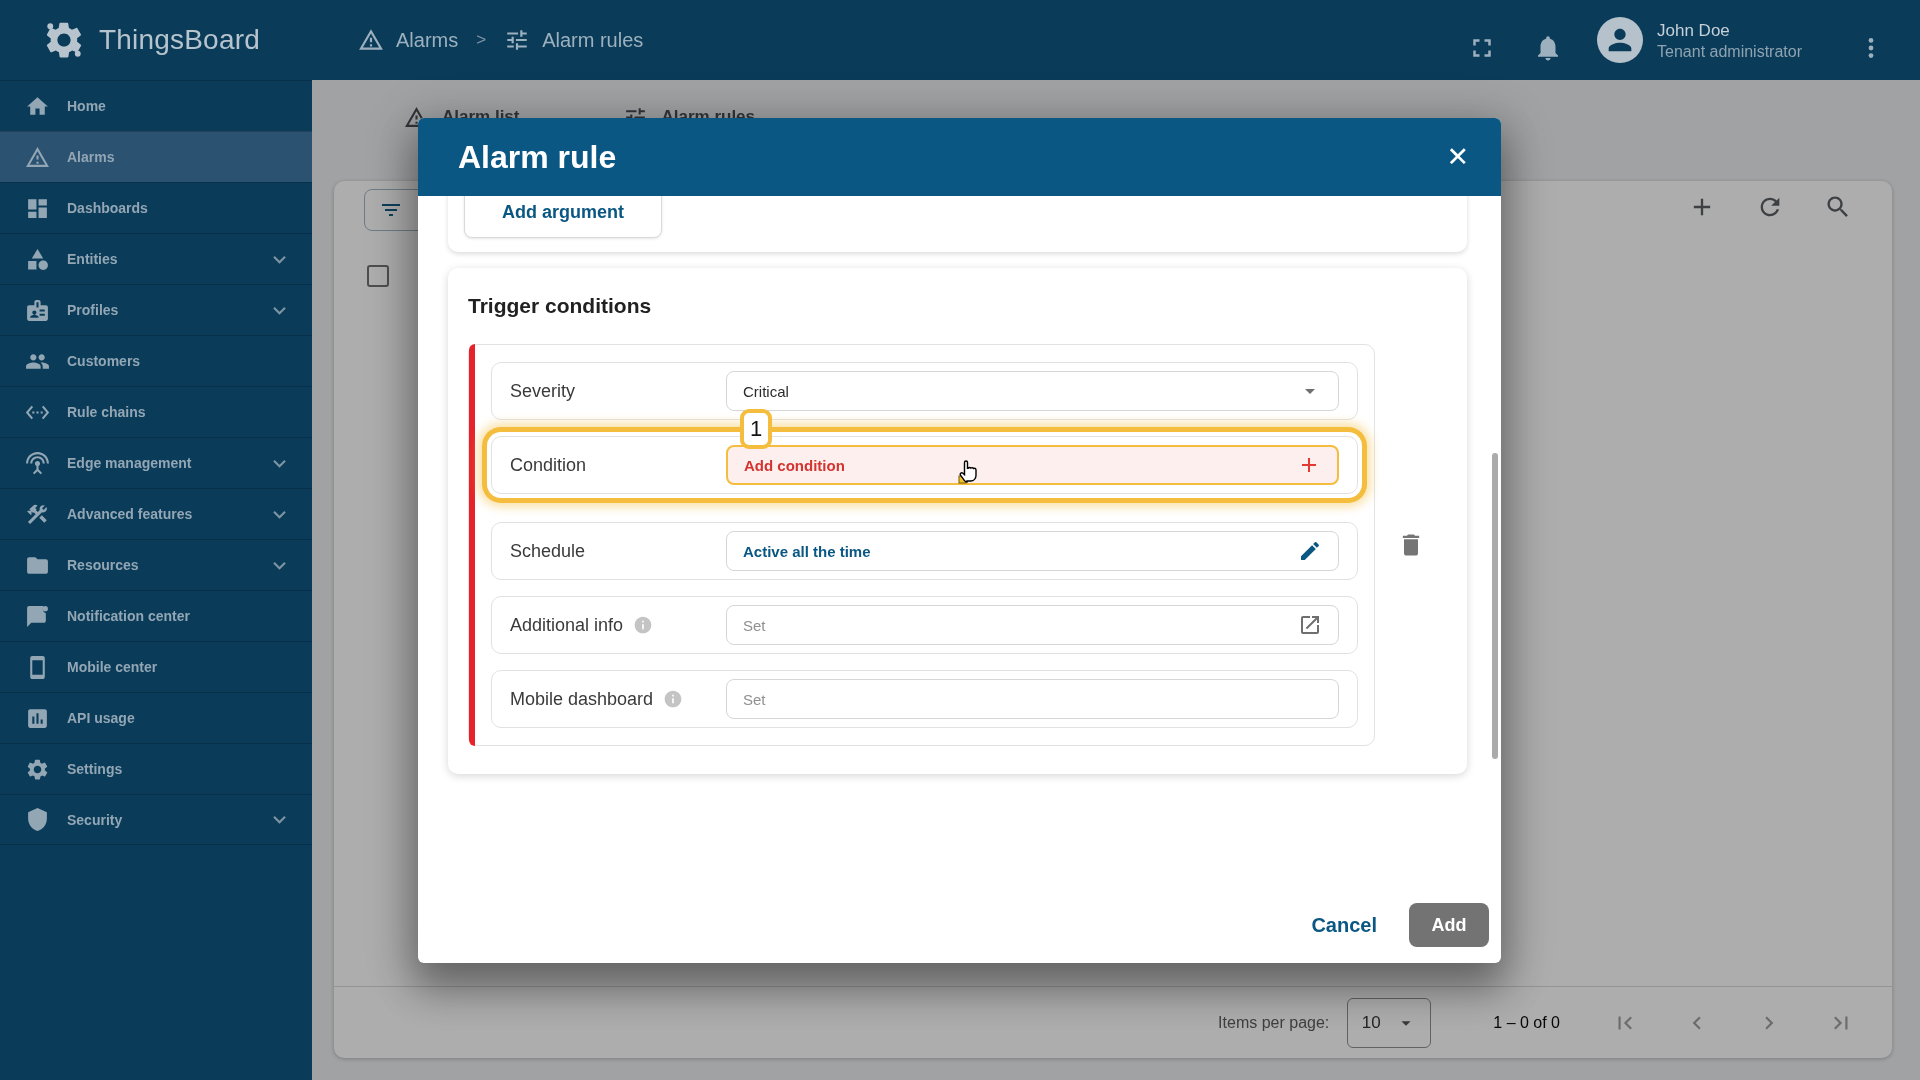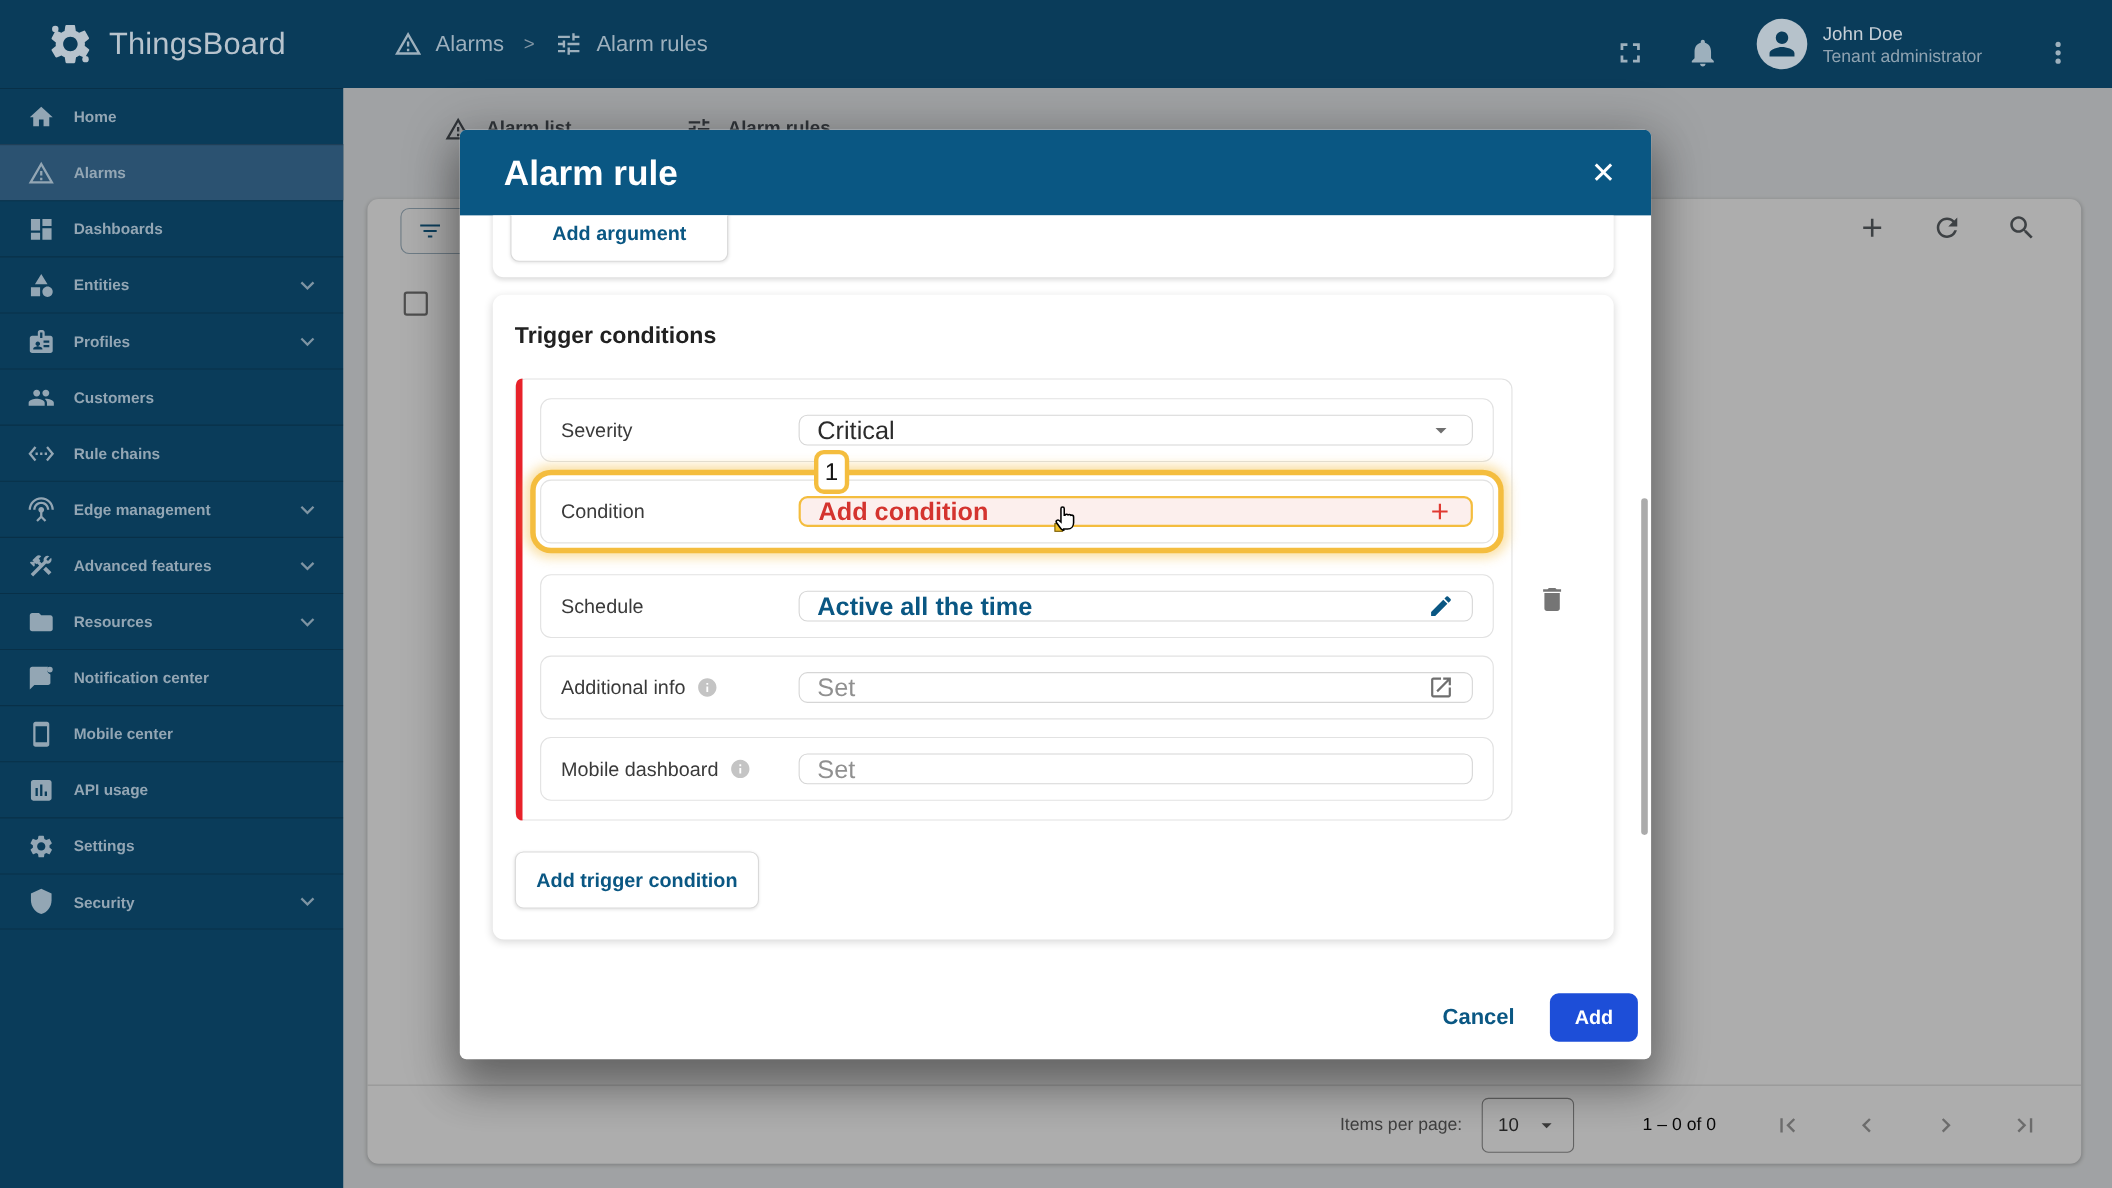--- a/index.html
+++ b/index.html
@@ -60,37 +60,37 @@
   .upper-card { margin:-12px 4px 0 0; border-radius:0 0 10px 10px; box-shadow:0 2px 5px rgba(0,0,0,.14); padding:2px 0 14px 16px; background:#fff; }
   .add-arg-btn { width:198px; height:52px; border:1px solid #d9d9d9; border-radius:8px; background:#fff; color:#0a5783; font-size:18px; font-weight:bold; display:flex; align-items:center; justify-content:center; box-shadow:0 1px 3px rgba(0,0,0,.1); cursor:pointer; }
   .trigger-card { margin:16px 4px 0 0; background:#fff; border-radius:10px; box-shadow:0 2px 8px rgba(0,0,0,.16); padding:26px 20px 28px 20px; }
   .tc-heading { font-size:21px; font-weight:bold; color:#212121; margin-bottom:26px; }
   .rule-wrap { display:flex; align-items:center; }
   .rule-card { position:relative; flex:1; border:1px solid #e2e2e2; border-radius:10px; padding:17px 16px 5px 22px; }
   .rule-card::before { content:''; position:absolute; left:0; top:-1px; bottom:-1px; width:6px; background:#e8222a; border-radius:10px 0 0 10px; }
   .rule-row { position:relative; display:flex; align-items:center; border:1px solid #e2e2e2; border-radius:10px; height:58px; padding:4px 18px; margin-bottom:16px; background:#fff; }
   .row-label { flex:none; width:216px; font-size:18px; color:#3a3a3a; display:flex; align-items:center; gap:10px; }
   .row-label .i { width:20px; height:20px; color:#c4c4c4; }
-  .row-field { flex:1; height:28px; border:1px solid #d6d6d6; border-radius:8px; display:flex; align-items:center; padding:0 16px; font-size:23px; color:#2b2b2b; background:#fff; }
+  .row-field { flex:1; height:40px; border:1px solid #d6d6d6; border-radius:8px; display:flex; align-items:center; padding:0 16px; font-size:15px; color:#2b2b2b; background:#fff; }
   .row-field .sp { flex:1; }
   .row-field .i { width:24px; height:24px; color:#6f6f6f; }
   .row-cond { margin-top:13px; margin-bottom:28px; box-shadow:0 0 0 4px #fff, 0 0 0 9px #f4bd3e, 0 0 10px 13px rgba(244,189,62,.45); }
   .cond-badge { position:absolute; top:-28px; left:248px; width:32px; height:40px; background:#fff; border:4px solid #f4bd3e; border-radius:9px; display:flex; align-items:center; justify-content:center; font-size:22px; color:#141414; z-index:2; }
   .cond-field { background:#fcefed; border:2px solid #f4bd3e; color:#d4342f; font-weight:bold; cursor:pointer; }
   .cond-field .i { color:#e03a32; }
   .blue-text { color:#0a5783; font-weight:bold; }
   .placeholder { color:#909090; }
   .cursor-wrap { position:absolute; left:462px; top:16px; z-index:3; }
   .trash-btn { width:72px; flex:none; display:flex; justify-content:center; color:#757575; background:none; border:none; cursor:pointer; }
   .trash-btn .i { width:28px; height:28px; }
   .add-trigger-btn { margin-top:28px; width:222px; height:52px; border:1px solid #d9d9d9; border-radius:8px; background:#fff; color:#0a5783; font-size:18px; font-weight:bold; display:flex; align-items:center; justify-content:center; box-shadow:0 1px 3px rgba(0,0,0,.1); cursor:pointer; }
   .modal-scrollbar { position:absolute; right:3px; top:335px; width:6px; height:306px; border-radius:3px; background:#ababab; }
   .modal-footer { height:76px; flex:none; display:flex; align-items:center; justify-content:flex-end; gap:14px; padding:0 12px; }
   .cancel-btn { background:none; border:none; color:#0a5783; font-size:20px; font-weight:bold; padding:0 18px; height:44px; cursor:pointer; }
-  .add-btn { background:#1d4ed8; border:none; color:#fff; font-size:18px; font-weight:bold; width:80px; height:44px; border-radius:8px; cursor:pointer; }
+  .add-btn { background:#737373; border:none; color:#fff; font-size:18px; font-weight:bold; width:80px; height:44px; border-radius:8px; cursor:pointer; }
   .i { display:inline-block; flex:none; }
   .i svg { width:100%; height:100%; display:block; }
 </style>
 </head>
 <body>
 
 <div class="app">
 
   <div class="topbar">
     <div class="logo">
@@ -477,21 +477,20 @@
             </div>
           </div>
           <button class="trash-btn">
               <span class="i">
                 <svg viewBox="0 0 24 24" fill="currentColor">
                   <path d="M6 19c0 1.1.9 2 2 2h8c1.1 0 2-.9 2-2V7H6v12zM19 4h-3.5l-1-1h-5l-1 1H5v2h14V4z"></path>
                 </svg>
               </span>
             </button>
         </div>
-        <button class="add-trigger-btn">Add trigger condition</button>
       </div>
     </div>
     <div class="modal-scrollbar"></div>
     <div class="modal-footer">
       <button class="cancel-btn">Cancel</button>
       <button class="add-btn">Add</button>
     </div>
   </div>
 
 </div>

